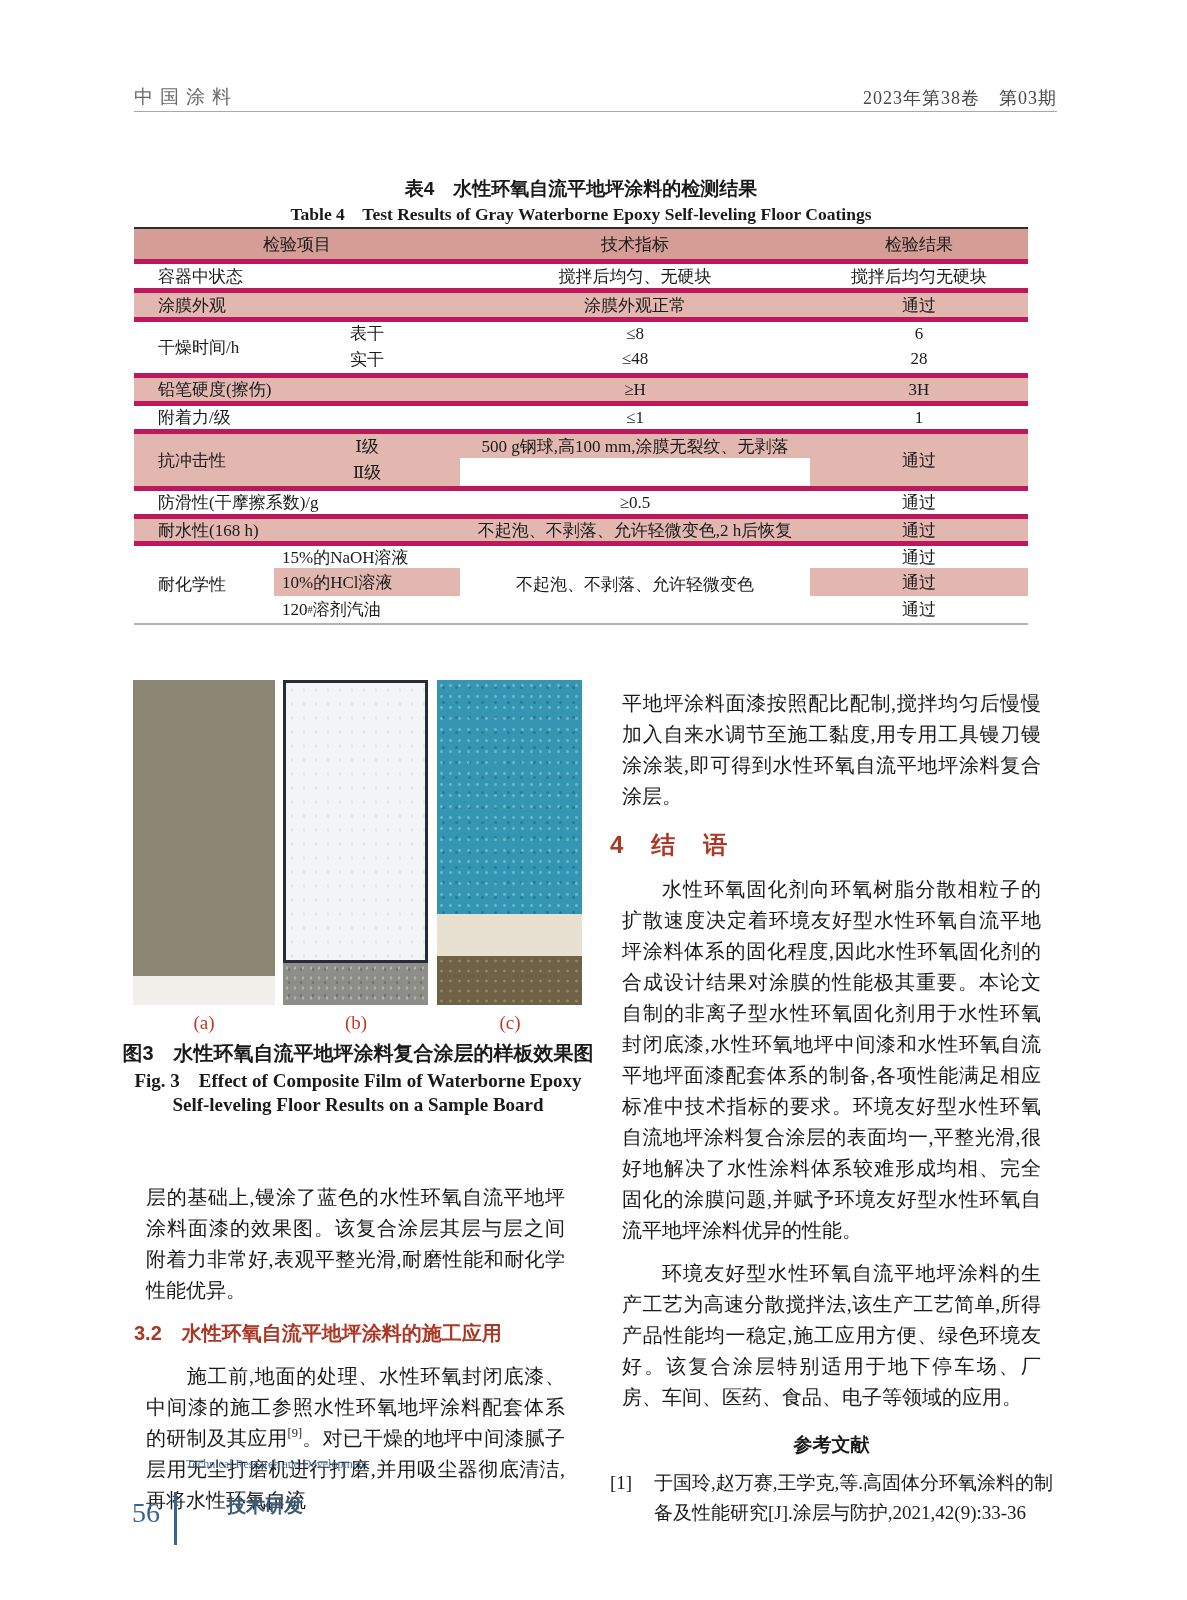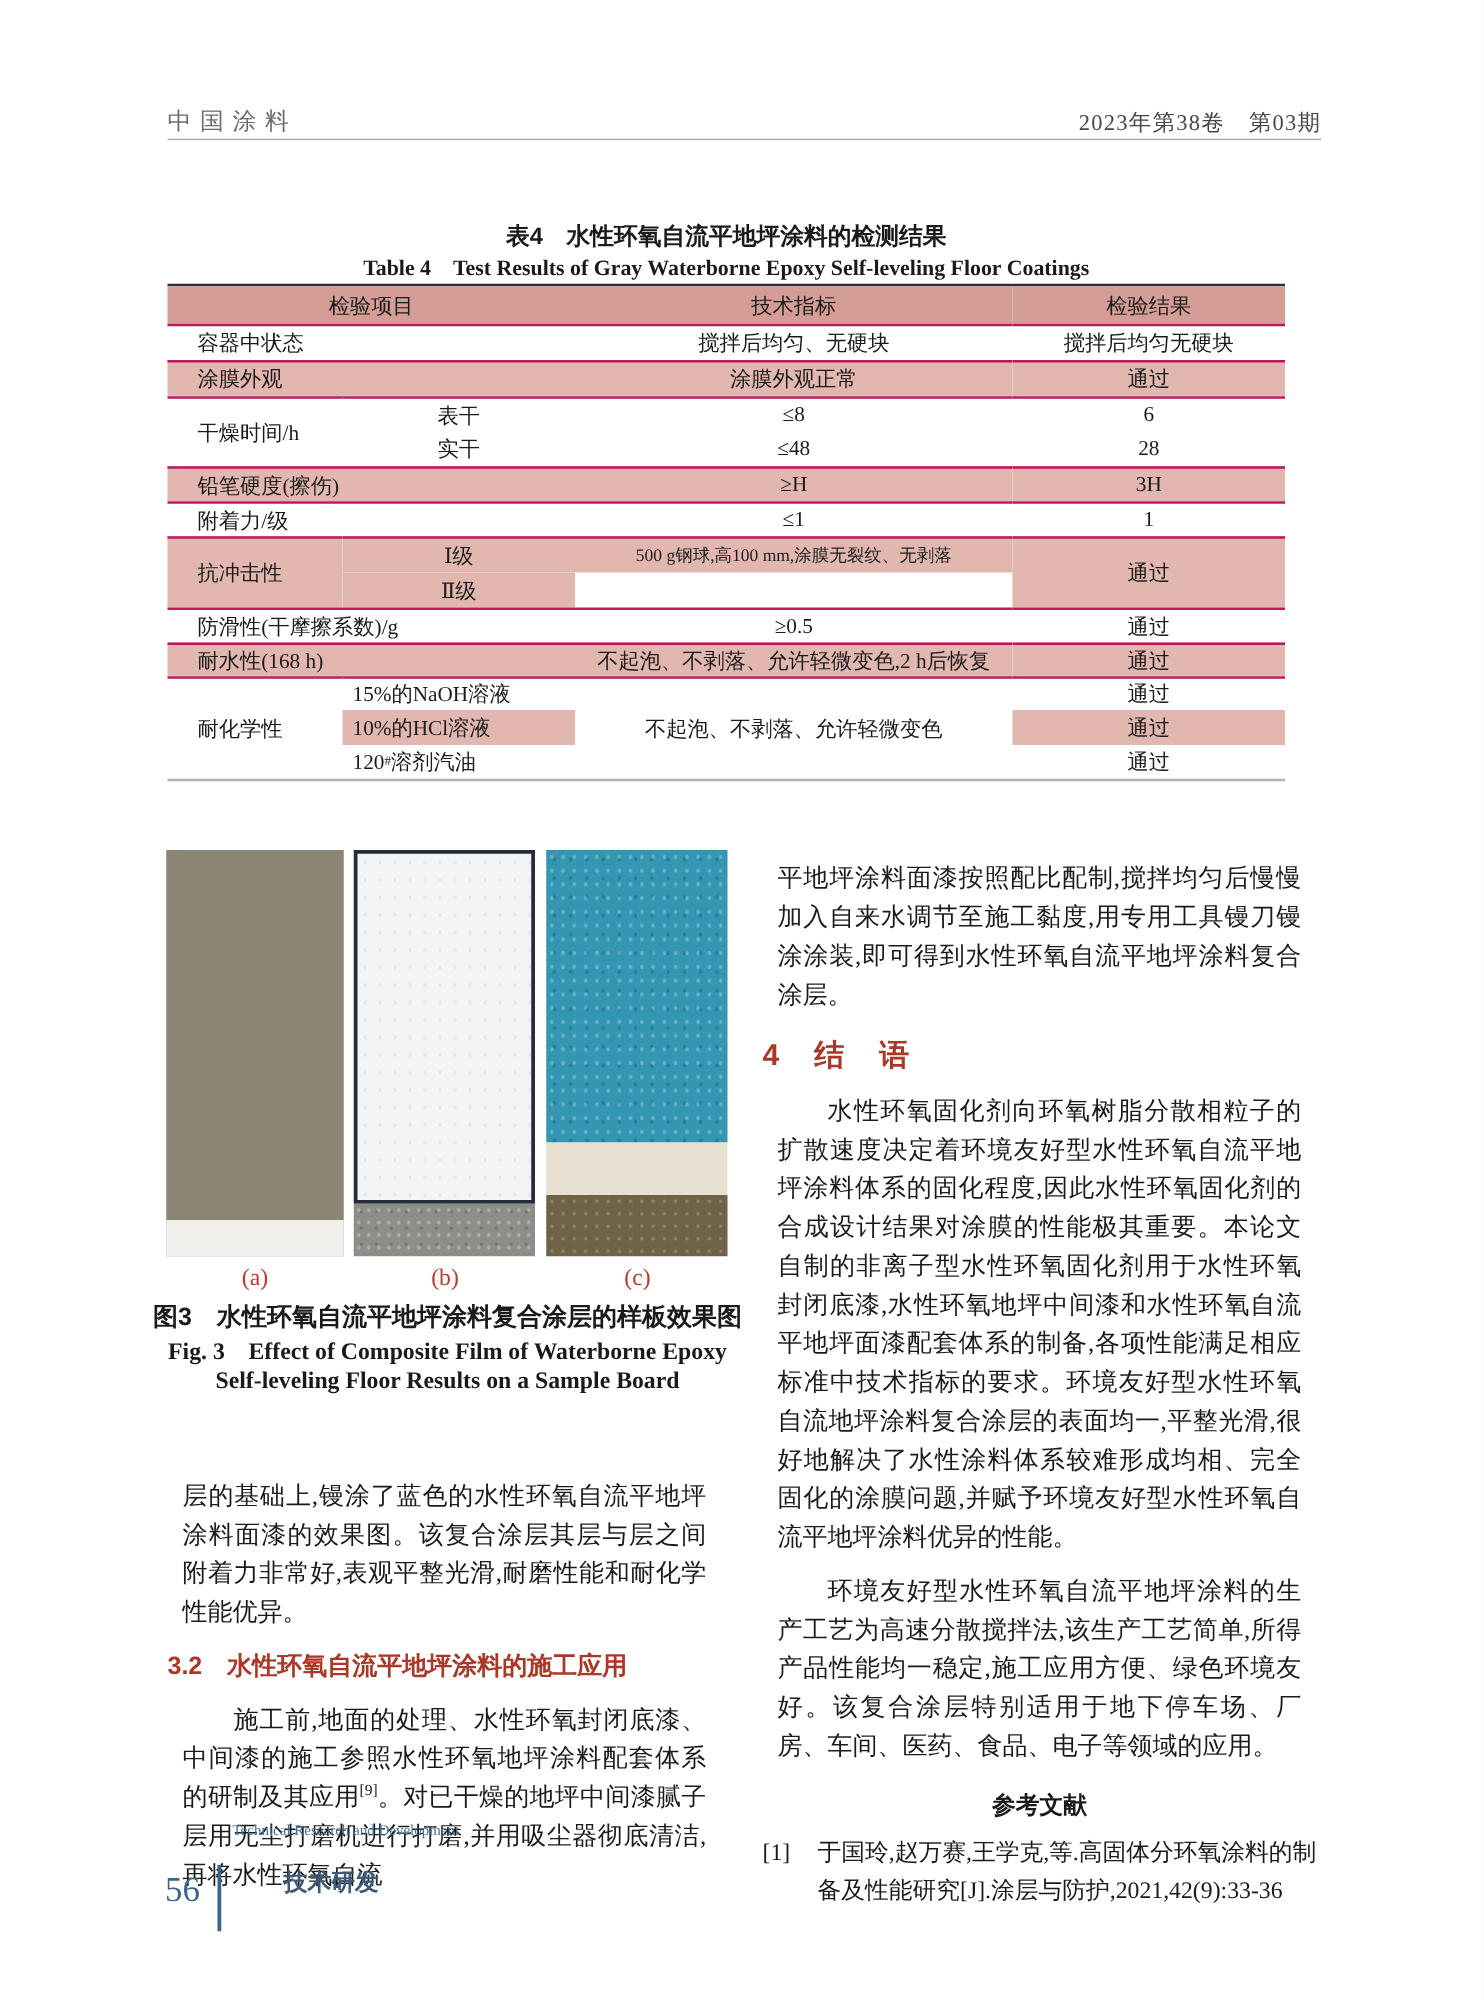--- a/index.html
+++ b/index.html
@@ -20,22 +20,22 @@
   
   .tbl{left:134px;top:227px;width:894px;display:grid;
        grid-template-columns:140px 186px 350px 218px;
        grid-template-rows:30px 29px 29px 28px 28px 28px 28px 29px 28px 28px 27px 27px 28px 27px;
        border-top:2px solid #2e2e2e;border-bottom:2px solid #b3b3b3;font-size:17px;}
   .td{display:flex;align-items:center;justify-content:center;white-space:nowrap;}
   .td.l{justify-content:flex-start;padding-left:24px;}
   .td.ls{justify-content:flex-start;padding-left:8px;}
   .hd{background:#d49d95;}
   .pk{background:#e2b7af;}
-  .bt{border-top:2px solid #be185d;}
-  .small-spec{font-size:14px;}
+  .bt{border-top:5px solid #be185d;}
+  .small-spec{font-size:17px;}
   sup{font-size:0.62em;vertical-align:super;line-height:0;}
 
   
   .figure-photos{left:133px;top:680px;width:449px;height:325px;}
   .photo{position:absolute;top:0;height:100%;}
   .photo-a{left:0;width:142px;
     background-image:
       radial-gradient(rgba(255,255,255,.38) 1px,transparent 1.7px),
       radial-gradient(rgba(55,50,35,.28) 1px,transparent 1.7px),
       linear-gradient(180deg,#929

